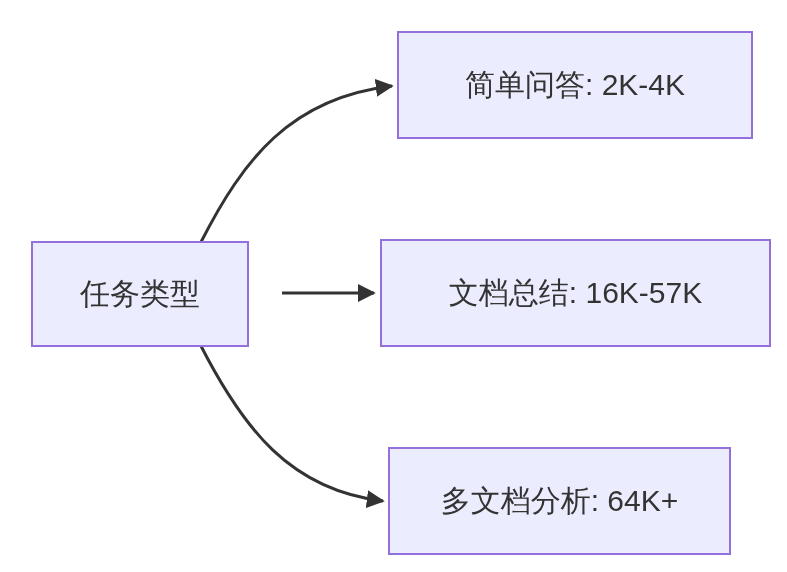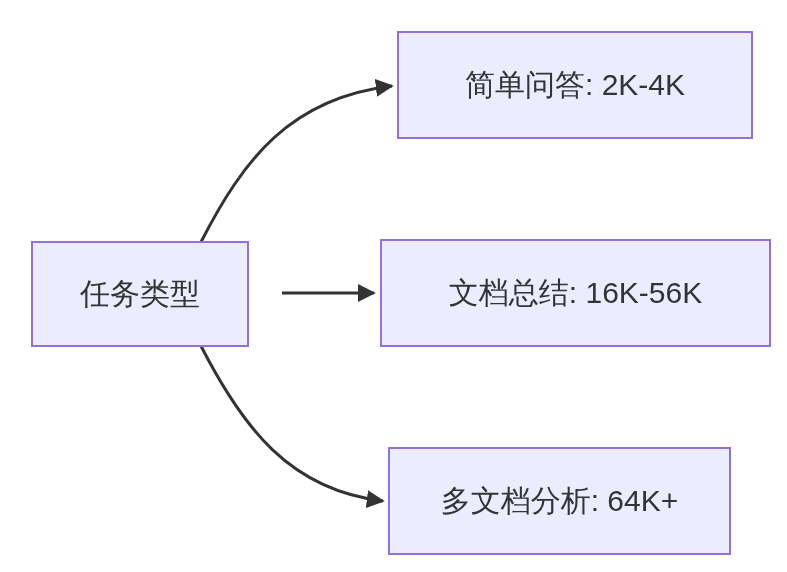--- a/index.html
+++ b/index.html
@@ -64,20 +64,20 @@
 
   <div class="node node-root">
     <span>任务类型</span>
   </div>
 
   <div class="node node-a">
     <span>简单问答: 2K-4K</span>
   </div>
 
   <div class="node node-b">
-    <span>文档总结: 16K-56K</span>
+    <span>文档总结: 16K-57K</span>
   </div>
 
   <div class="node node-c">
     <span>多文档分析: 64K+</span>
   </div>
 
 </div>
 
 </body></html>

